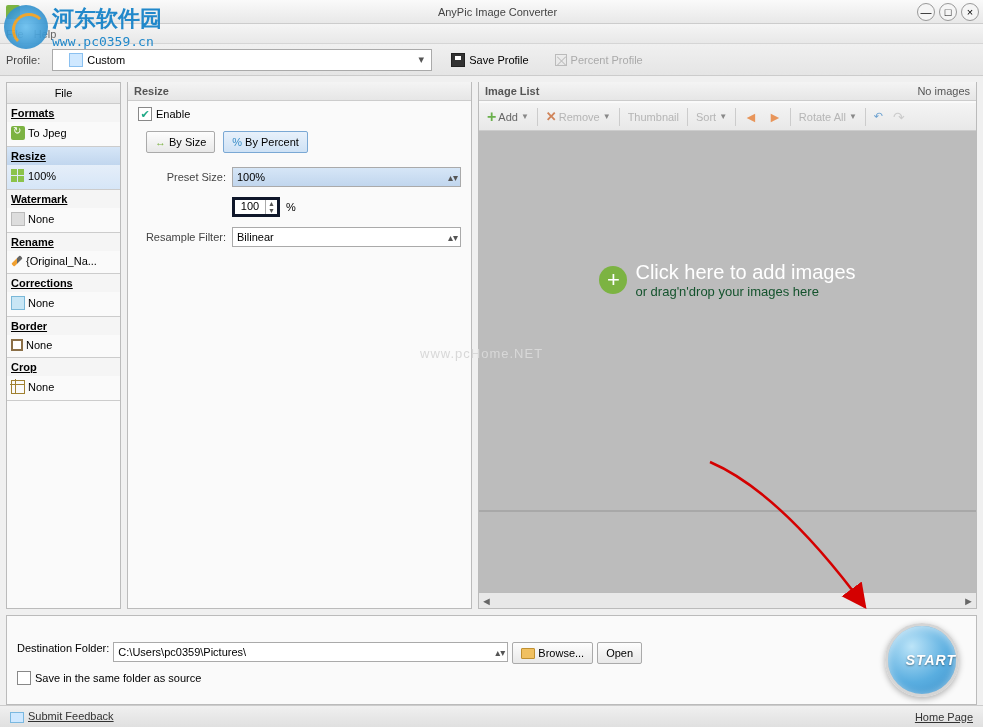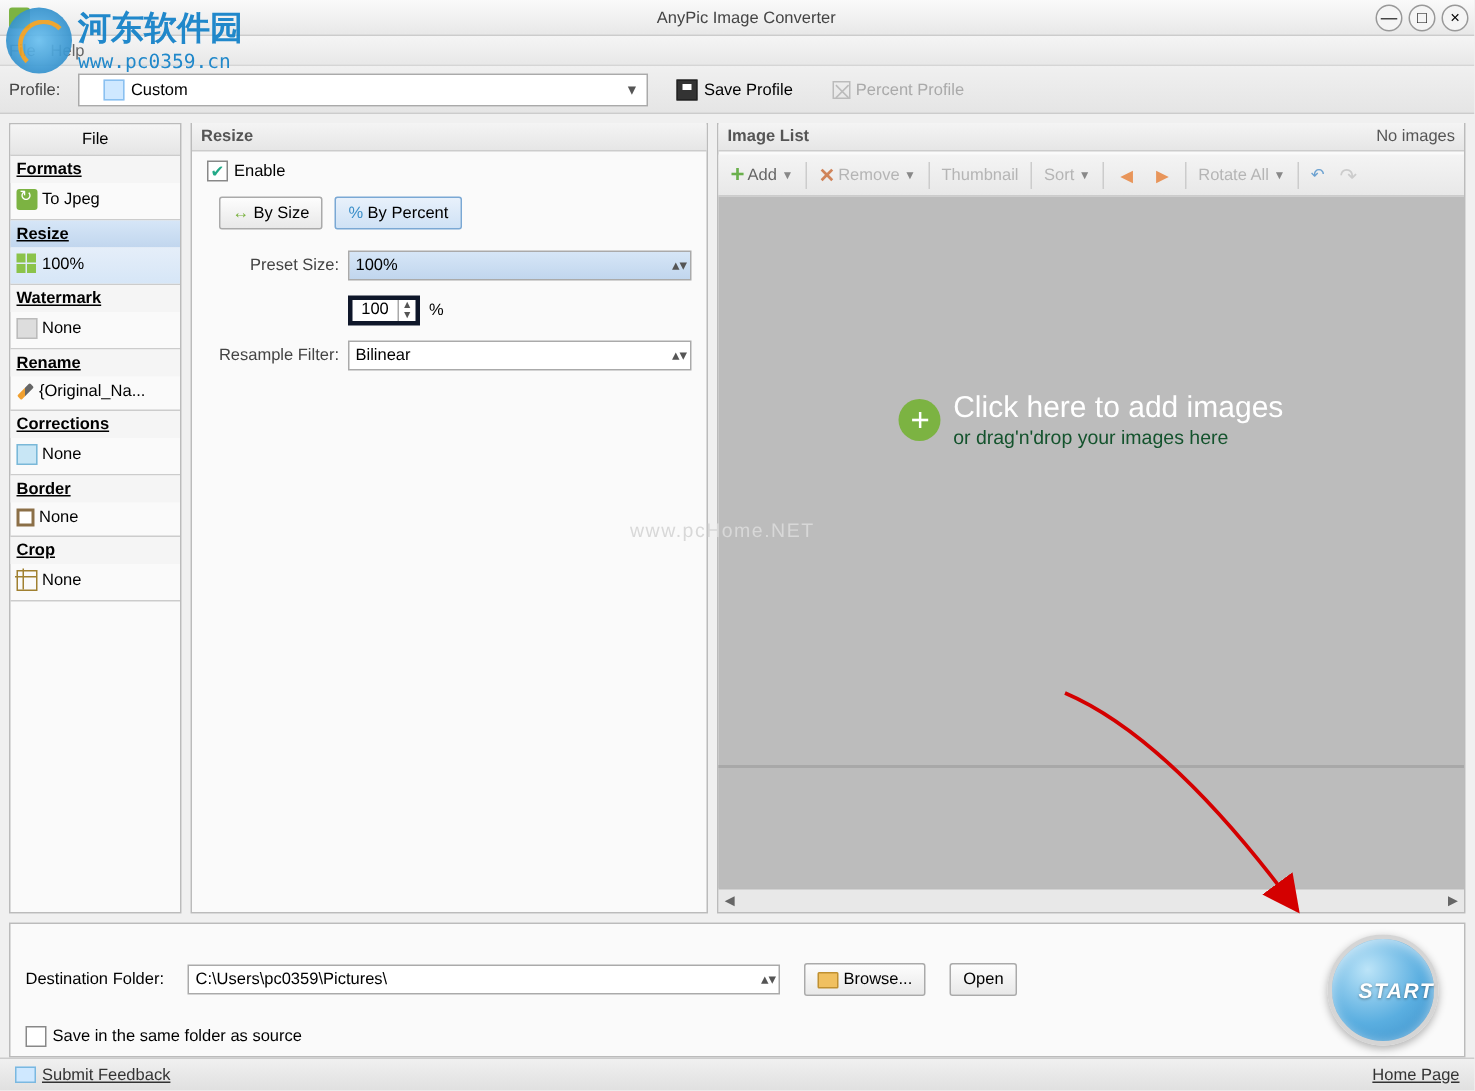--- a/index.html
+++ b/index.html
@@ -88,21 +88,21 @@
 .il-area { flex: 1; background: #bcbcbc; display: flex; flex-direction: column; position: relative; }
 .drop-msg { position: absolute; left: 0; right: 0; top: 130px; display: flex; align-items: center; justify-content: center; gap: 8px; }
 .drop-plus { width: 28px; height: 28px; border-radius: 50%; background: #7cb342; color: #fff; font-size: 22px; display: flex; align-items: center; justify-content: center; }
 .drop-txt .t1 { color: #fff; font-size: 20px; }
 .drop-txt .t2 { color: #14532d; font-size: 13px; }
 .il-preview { height: 82px; border-top: 2px solid #a8a8a8; background: #bcbcbc; }
 .il-scroll { height: 16px; background: #e8e8e8; border-top: 1px solid #bbb; display: flex; justify-content: space-between; align-items: center; padding: 0 2px; font-size: 9px; color: #666; }
 
 .convert-box { height: 90px; margin: 0 6px 6px 6px; }
 .convert-box .gbody { padding-top: 26px; }
-.dest-row { display: flex; align-items: center; gap: 16px; margin-bottom: 20px; }
+.dest-row { display: flex; align-items: flex-start; gap: 4px; margin-bottom: 7px; }
 .dest-row .combo { flex: 0 0 395px; }
 .folder-ico { width: 14px; height: 11px; background: #f0c060; border: 1px solid #c09030; border-radius: 1px; }
 
 .start-btn { position: absolute; right: 24px; bottom: 30px; width: 74px; height: 74px; border-radius: 50%; background: radial-gradient(circle at 35% 30%, #bce4f8, #5aaee0 55%, #3a8ec8); border: 3px solid #d5d5d5; box-shadow: 0 2px 6px rgba(0,0,0,0.3), inset 0 2px 8px rgba(255,255,255,0.6); display: flex; align-items: center; justify-content: flex-end; cursor: pointer; }
 .start-btn span { color: #fff; font-weight: bold; font-size: 14px; font-style: italic; text-shadow: 0 1px 2px rgba(0,0,0,0.4); letter-spacing: 1px; }
 
 .statusbar { position: absolute; bottom: 0; left: 0; right: 0; height: 22px; background: linear-gradient(#f0f0f0,#e0e0e0); border-top: 1px solid #ccc; display: flex; align-items: center; justify-content: space-between; padding: 0 10px; }
 .statusbar a { color: #333; text-decoration: underline; cursor: pointer; }
 .feedback-ico { width: 14px; height: 11px; background: #cfe8ff; border: 1px solid #7ab8e0; margin-right: 4px; display: inline-block; vertical-align: middle; }
 

